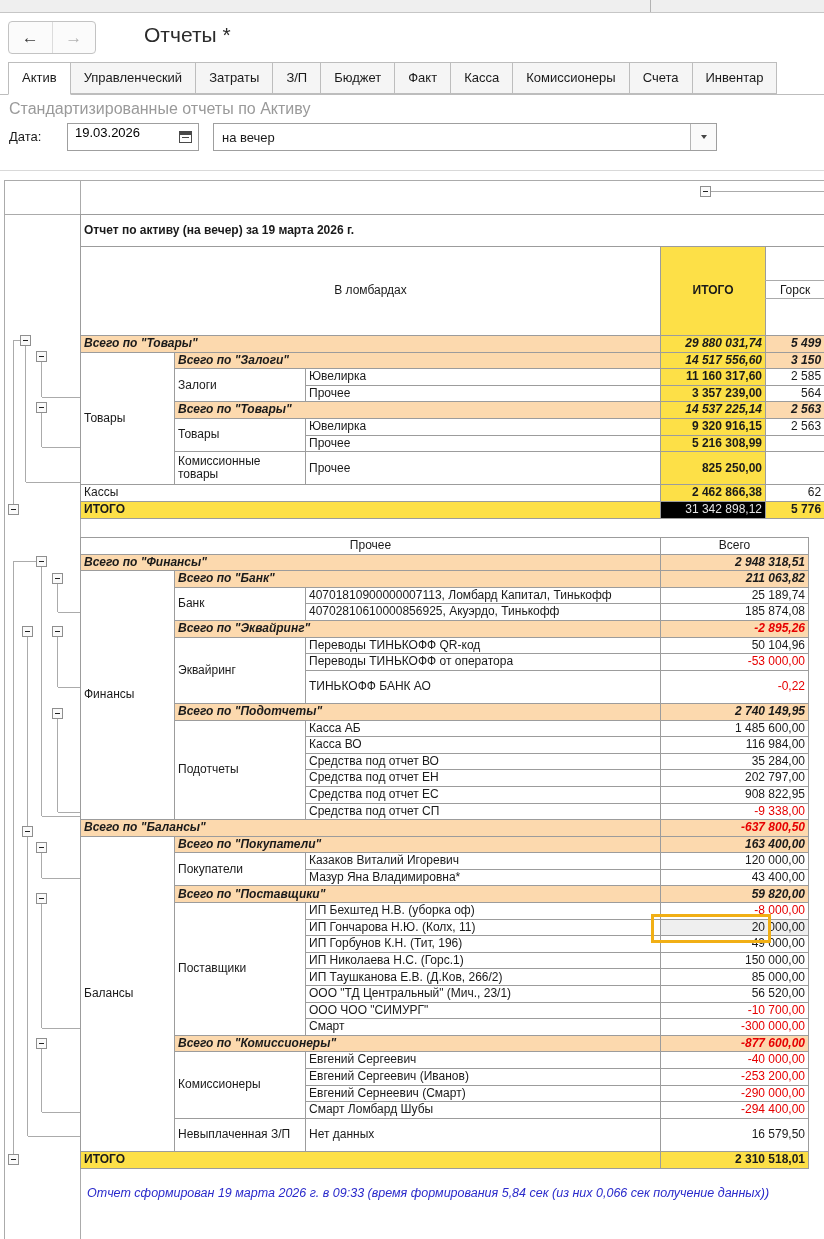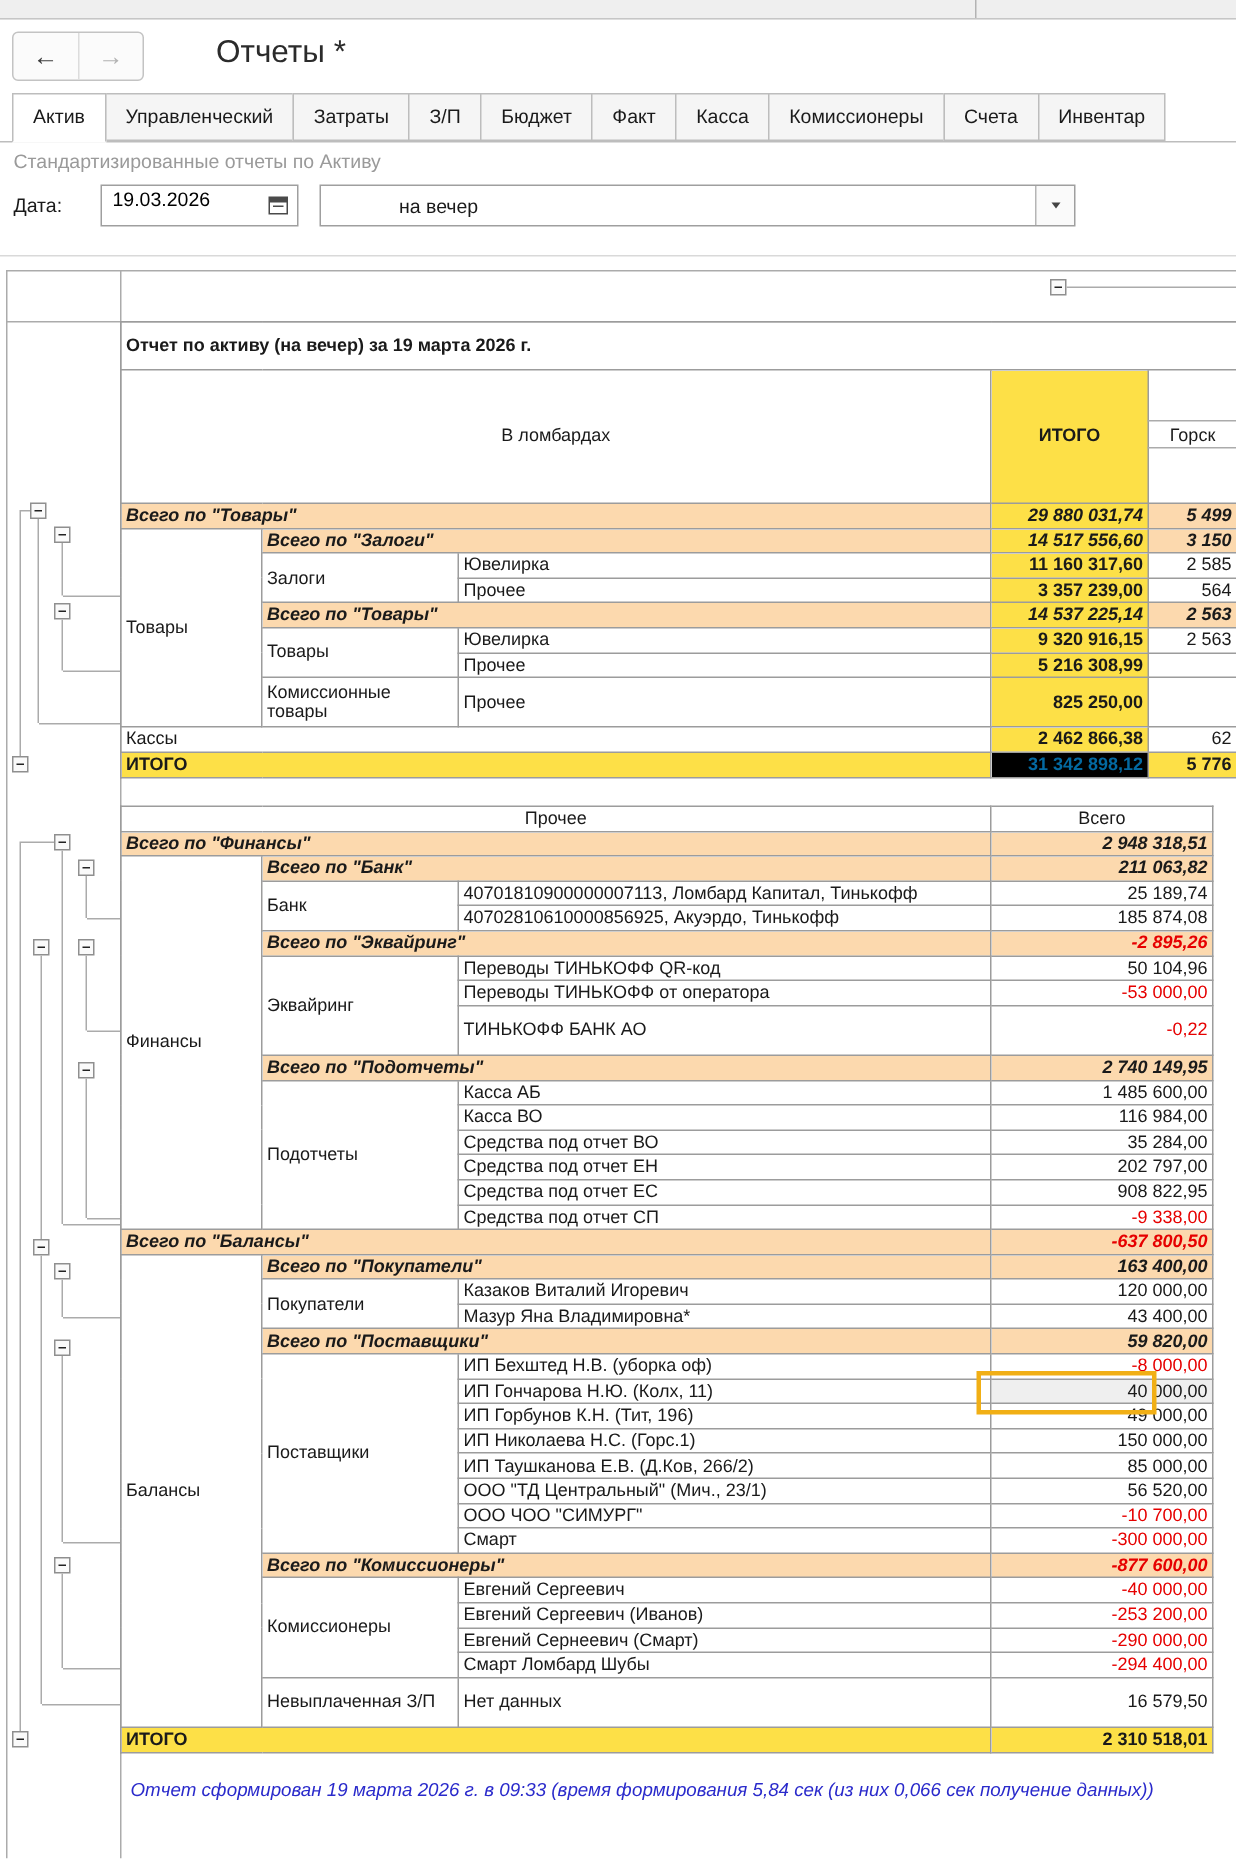--- a/index.html
+++ b/index.html
@@ -13,30 +13,30 @@
   .navgroup{position:absolute;left:8px;top:21px;width:88px;height:33px;border:1px solid #c3c3c3;border-radius:4px;background:#fbfbfb;display:flex;box-sizing:border-box;}
   .navbtn{flex:1;display:flex;align-items:center;justify-content:center;font-size:17px;cursor:default;}
   .navbtn.back{border-right:1px solid #dcdcdc;color:#3d3d3d;}
   .navbtn.fwd{color:#b3b3b3;}
   .pagetitle{position:absolute;left:144px;top:23px;font-size:21px;color:#2b2b2b;}
   
   .tabbar{position:absolute;left:0;top:62px;width:830px;height:33px;display:flex;align-items:flex-end;padding-left:8px;border-bottom:1px solid #bdbdbd;box-sizing:border-box;white-space:nowrap;}
   .tab{height:32px;line-height:30px;padding:0 13px;font-size:13px;background:#f5f5f5;border:1px solid #bdbdbd;margin-left:-1px;box-sizing:border-box;position:relative;}
   .tab:first-child{margin-left:0;}
   .tab.active{background:#fff;border-bottom:1px solid #fff;z-index:2;height:33px;margin-bottom:-1px;}
-  .subtitle{position:absolute;left:9px;top:100px;font-size:13px;color:#9a9a9a;}
+  .subtitle{position:absolute;left:9px;top:100px;font-size:16px;color:#9a9a9a;}
   
   .datelabel{position:absolute;left:9px;top:129px;font-size:13px;}
   .dateinput{position:absolute;left:67px;top:123px;width:132px;height:28px;border:1px solid #9f9f9f;box-sizing:border-box;display:flex;align-items:flex-start;background:#fff;}
   .dateinput input{border:none;outline:none;width:96px;padding-left:7px;font-size:13px;font-family:inherit;background:transparent;}
   .calbtn{width:24px;height:26px;display:flex;align-items:center;justify-content:center;}
   .calicon{width:13px;height:12px;border:1px solid #4a4a4a;border-top:4px solid #4a4a4a;box-sizing:border-box;background:
     linear-gradient(#fff,#fff);}
   .calicon i{display:block;width:7px;height:1px;background:#4a4a4a;margin:2px auto 0;}
-  .dropdown{position:absolute;left:213px;top:123px;width:504px;height:28px;border:1px solid #9f9f9f;box-sizing:border-box;display:flex;align-items:center;background:#fff;padding-left:44px;}
+  .dropdown{position:absolute;left:213px;top:123px;width:504px;height:28px;border:1px solid #9f9f9f;box-sizing:border-box;display:flex;align-items:center;background:#fff;}
   .dropdown .val{flex:1;padding-left:8px;font-size:13px;}
   .ddbtn{width:25px;height:26px;border-left:1px solid #b5b5b5;display:flex;align-items:center;justify-content:center;background:#fafafa;}
   .caret{width:0;height:0;border-left:3.5px solid transparent;border-right:3.5px solid transparent;border-top:4px solid #444;}
   .toolsep{position:absolute;left:0;top:170px;width:824px;height:1px;background:#d9d9d9;}
   
   .vl{position:absolute;width:1px;background:#ababab;}
   .hl{position:absolute;height:1px;background:#ababab;}
   .cbox{position:absolute;width:11px;height:11px;border:1px solid #8f8f8f;background:#fafafa;box-sizing:border-box;display:flex;align-items:center;justify-content:center;z-index:4;}
   .cbox i{display:block;width:5px;height:1px;background:#222;}
   
@@ -51,21 +51,21 @@
   td.chead{text-align:center;}
   td.cbot{vertical-align:bottom;text-align:center;padding-bottom:2px;}
   td.or{background:#fcd9ae;}
   td.yl{background:#fde047;font-weight:bold;}
   .bi{font-weight:bold;font-style:italic;}
   .b{font-weight:bold;}
   .red{color:#e60000;}
   td.num{text-align:right;padding-right:8px;}
   td.num2{text-align:right;padding-right:5px;}
   td.nume{text-align:right;padding-right:3px;border-right:none;}
-  td.blackcell{background:#000;color:#0369a1;font-weight:bold;}
+  td.blackcell{background:#000;color:#e5e5e5;font-weight:normal;}
   td.selcell{background:#efefef;}
   td.vb{vertical-align:bottom;padding-bottom:2px;}
   td.wrap{white-space:normal;}
   .selframe{position:absolute;left:651px;top:914px;width:114px;height:23px;border:3px solid #f1af15;z-index:10;}
   .footer{position:absolute;left:87px;top:1186px;font-size:12.5px;font-style:italic;color:#2a2acb;white-space:nowrap;}
 </style>
 </head>
 <body>
 
 <div class="topstrip">
@@ -370,21 +370,21 @@
     <td class="or bi" colspan="2">Всего по "Поставщики"</td>
     <td class="or num2 bi">59 820,00</td>
   </tr>
   <tr class="r">
     <td rowspan="8">Поставщики</td>
     <td>ИП Бехштед Н.В. (уборка оф)</td>
     <td class="num2 red">-8 000,00</td>
   </tr>
   <tr class="r">
     <td>ИП Гончарова Н.Ю. (Колх, 11)</td>
-    <td class="num2 selcell">40 000,00</td>
+    <td class="num2 selcell">20 000,00</td>
   </tr>
   <tr class="r">
     <td>ИП Горбунов К.Н. (Тит, 196)</td>
     <td class="num2">49 000,00</td>
   </tr>
   <tr class="r">
     <td>ИП Николаева Н.С. (Горс.1)</td>
     <td class="num2">150 000,00</td>
   </tr>
   <tr class="r">

